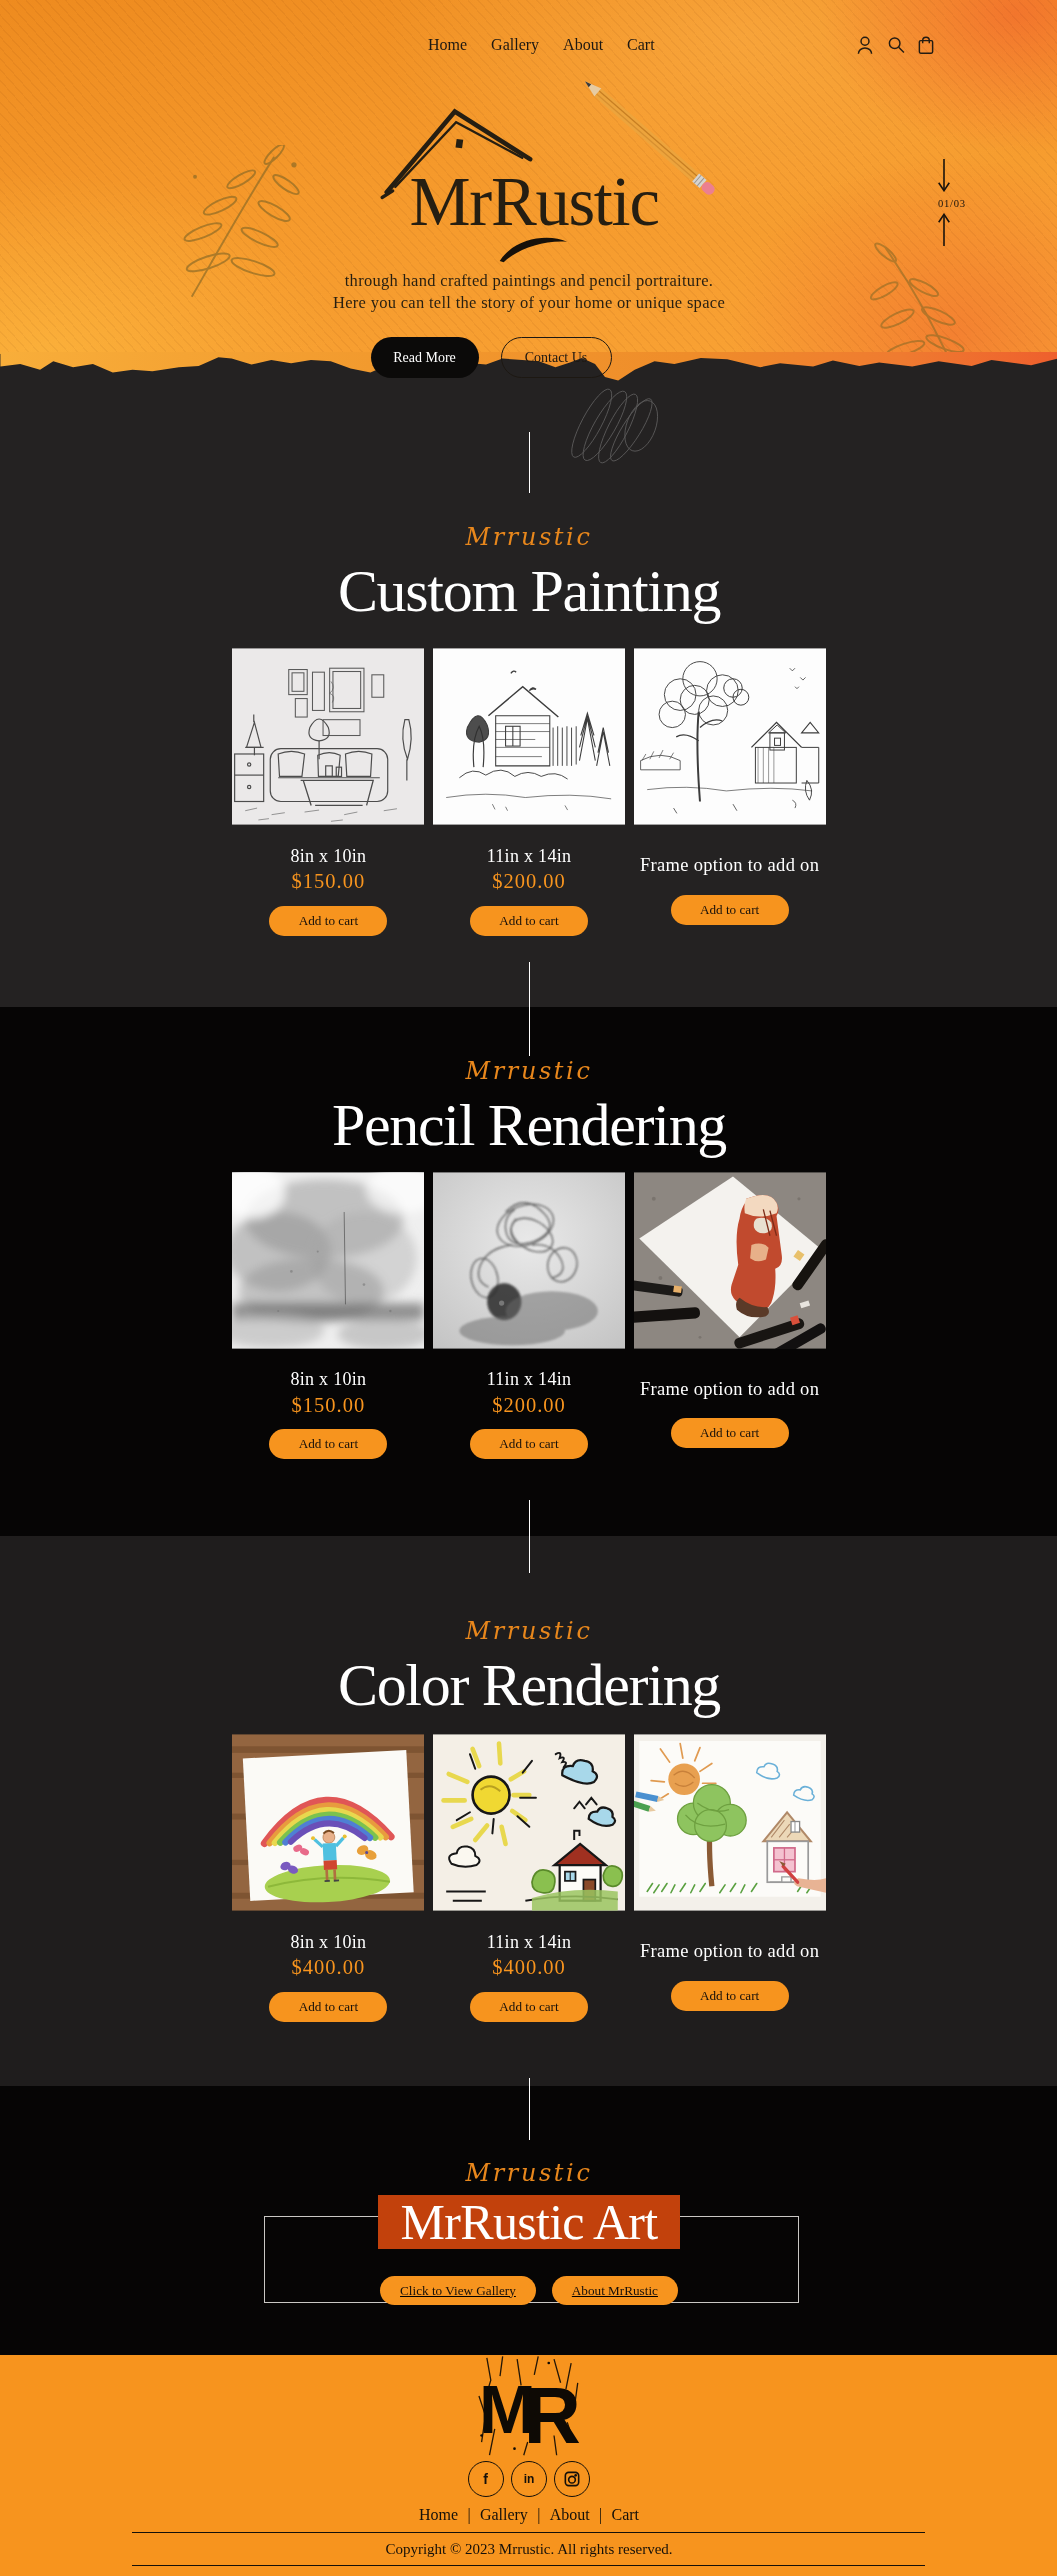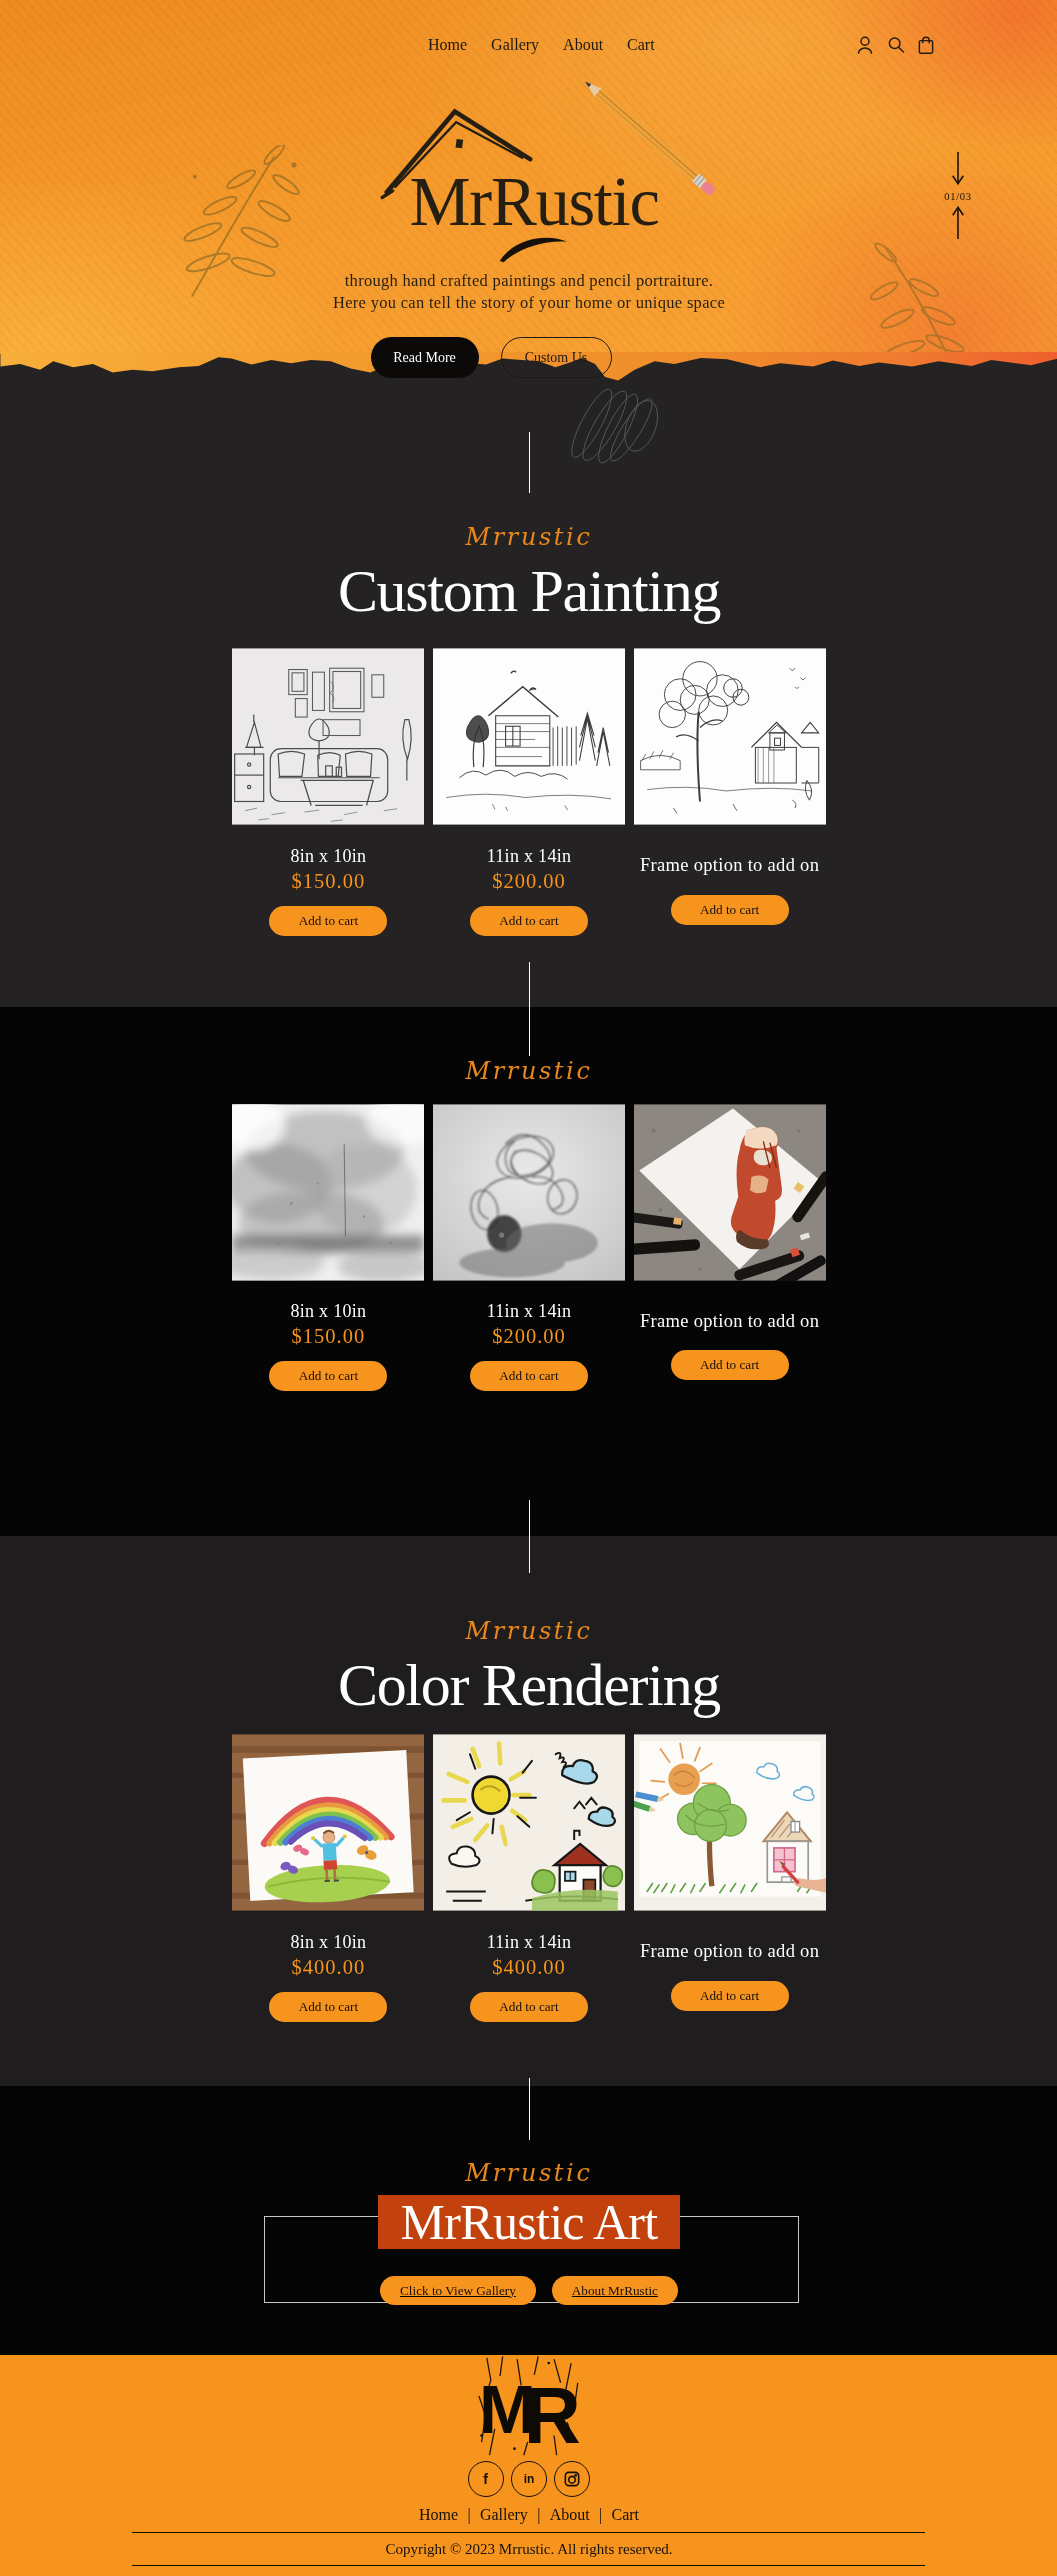--- a/index.html
+++ b/index.html
@@ -22,21 +22,21 @@
   .nav span{cursor:pointer;}
   .nav-icons{position:absolute;left:855px;top:34px;display:flex;gap:10.6px;}
   .nav-icons svg{display:block;}
   .tagline{position:absolute;left:0;top:270px;width:1058px;text-align:center;
     font-size:16.5px;line-height:22px;color:#271f11;letter-spacing:0.3px;}
   .hero-btns{position:absolute;left:0;top:337px;width:982px;display:flex;justify-content:center;gap:22px;z-index:6;}
   .btn-dark{width:108px;height:41px;border:none;border-radius:20.5px;background:#0b0a09;color:#fff;
     font-size:14px;font-family:"Liberation Serif",serif;cursor:pointer;}
   .btn-line{width:111px;height:41px;border:1px solid #1d1812;border-radius:20.5px;background:transparent;
     color:#1d1812;font-size:14px;font-family:"Liberation Serif",serif;cursor:pointer;}
-  .slide{position:absolute;left:938px;top:152px;width:40px;text-align:center;color:#17120c;z-index:5;}
+  .slide{position:absolute;left:938px;top:159px;width:40px;color:#17120c;z-index:5;}
   .slide-label{font-size:10.6px;letter-spacing:0.7px;margin:4px 0;}
   .logo-svg{position:absolute;left:357px;top:81px;}
   .pencil-svg{position:absolute;left:582px;top:76px;}
   .branch-left{position:absolute;left:175px;top:145px;opacity:.75;}
   .branch-right{position:absolute;left:846px;top:238px;opacity:.7;}
   .tear{position:absolute;left:0;top:352px;z-index:4;}
 
   
   .section{position:relative;width:1058px;}
   .s-dark{background:#242222;}
@@ -186,21 +186,21 @@
         <g stroke="#17120c" stroke-width="2.4" fill="none">
           <line x1="9" y1="50" x2="9" y2="4"></line>
             <polyline points="1,14 9,2 17,14"></polyline>
         </g>
       </svg>
     </div>
   </div>
 
   <div class="hero-btns" style="position:absolute;top:337px;">
     <button class="btn-dark">Read More</button>
-    <button class="btn-line">Custom Us</button>
+    <button class="btn-line">Contact Us</button>
   </div>
 
   <svg class="tear" width="1058" height="37" viewBox="0 0 1600 56">
     <defs>
       <linearGradient id="tearGrad" x1="0" y1="0" x2="1600" y2="0" gradientUnits="userSpaceOnUse">
         <stop offset="0" stop-color="#f8ae3a"></stop>
           <stop offset=".35" stop-color="#f29a2e"></stop>
         <stop offset=".65" stop-color="#ef8d2a"></stop>
           <stop offset=".85" stop-color="#ef7b30"></stop>
         <stop offset="1" stop-color="#ee5f2d"></stop>
@@ -339,20 +339,21 @@
           <button class="cart-btn frame-btn">Add to cart</button>
         </div>
       </div>
     </div>
   </section>
 
   <section class="section s-black" style="position:absolute;top:1007px;height:529px;">
     <div class="vline" style="top:-45px;height:94px;"></div>
     <div style="padding-top:50px;">
       <div class="eyebrow">Mrrustic</div>
+      <h2 class="sec-title" style="margin-bottom:0;">Pencil Rendering</h2>
       <div class="cards" style="margin-top:14.5px;">
 
         <div class="card">
           <svg class="thumb" viewBox="0 0 291 267">
             <defs>
                 <filter id="blur8">
                   <feGaussianBlur stdDeviation="7"></feGaussianBlur>
                 </filter>
               </defs>
             <rect width="291" height="267" fill="#efefef"></rect>

